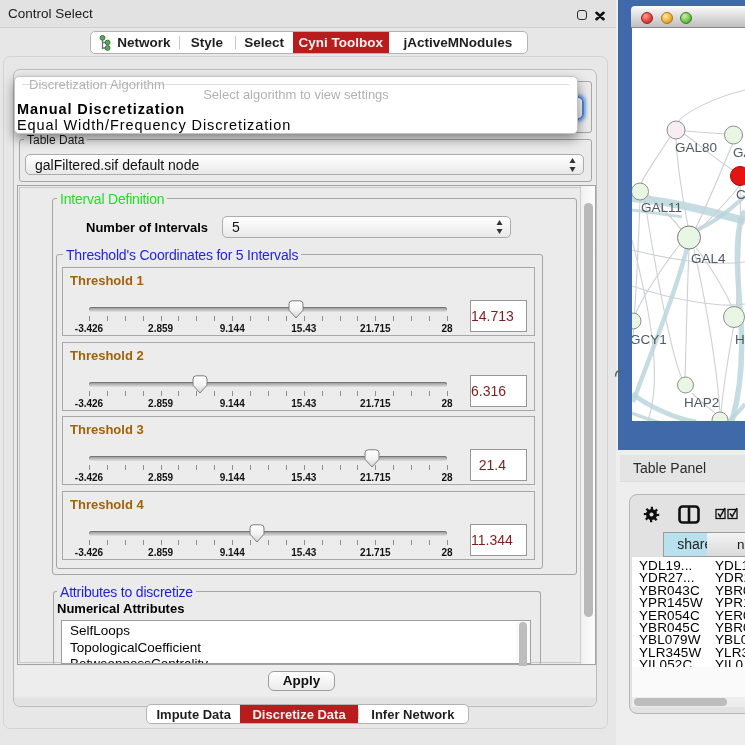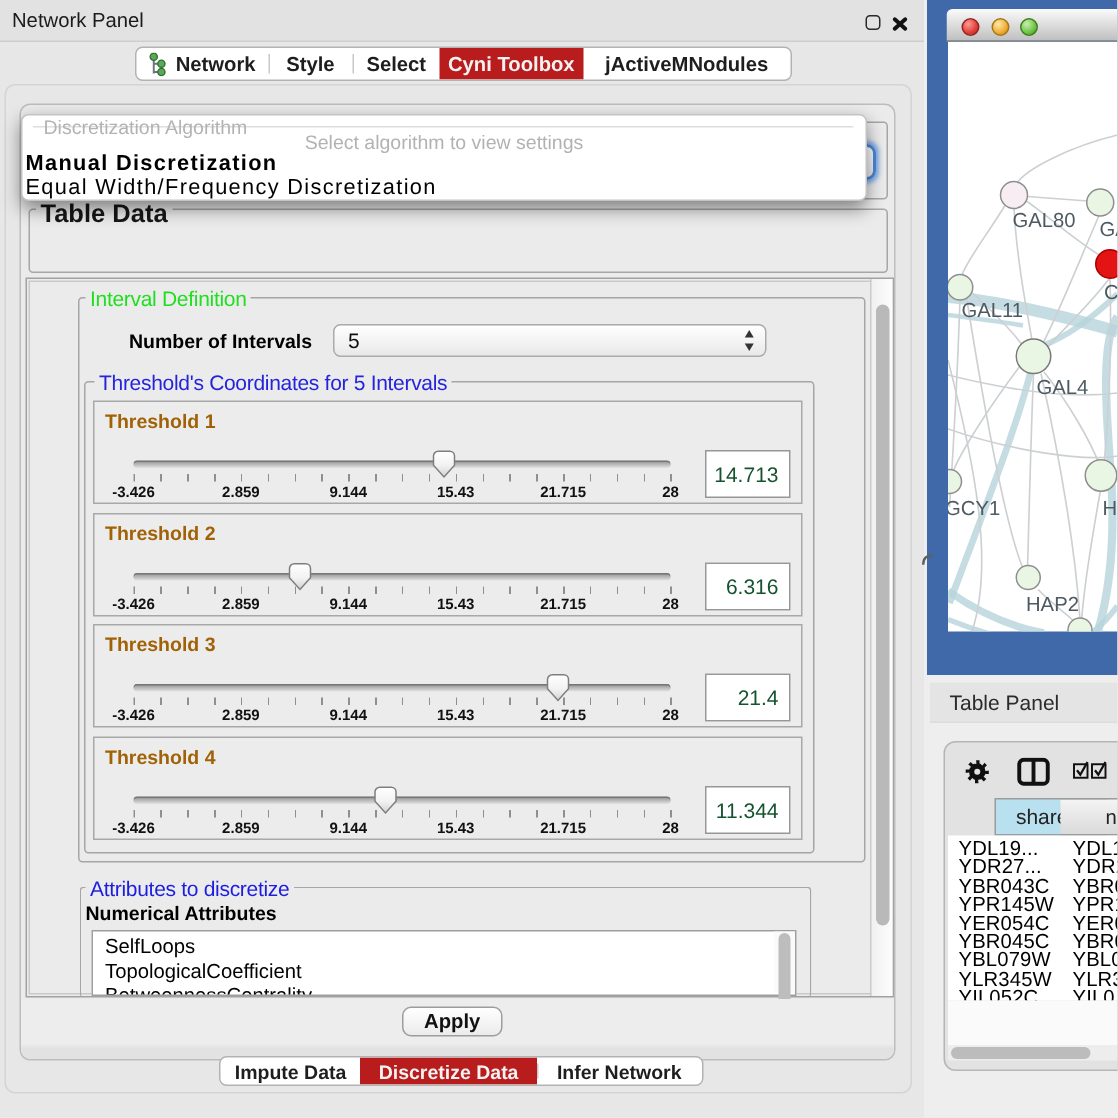--- a/index.html
+++ b/index.html
@@ -48,21 +48,21 @@
 #vscroll .thumb { position:absolute; left:3px; top:17px; width:9px; height:414px; background:#b9b9b9; border-radius:5px; }
 
 
 .tpanel { position:absolute; left:62px; width:473px; height:69px; border:1px solid #a8a8a8; background:#ececec; }
 .tpanel .tt { position:absolute; left:7px; top:5px; font-size:13px; font-weight:700; color:#a16207; }
 .tpanel .track { position:absolute; left:26px; top:39px; width:358px; height:5px; border-radius:2.5px; background:linear-gradient(#8d8d8d,#e2e2e2); box-shadow:inset 0 1px 0 #767676; }
 .tpanel .thumb { position:absolute; top:32px; }
 .tpanel .ticks { position:absolute; left:26px; top:48px; width:359px; height:5px; background:repeating-linear-gradient(to right, #8f8f8f 0 1px, transparent 1px 17.9px); }
 .tpanel .tlabels { position:absolute; left:26px; top:55px; width:358px; height:10px; font-size:10px; font-weight:700; color:#111; }
 .tpanel .tlabels span { position:absolute; transform:translateX(-50%); }
-.tpanel .vbox { position:absolute; left:407px; top:32px; width:57px; height:32px; background:#fff; border:1px solid #979797; font-size:14px; color:#14532d; text-align:right; line-height:30px; padding-right:7px; }
+.tpanel .vbox { position:absolute; left:407px; top:32px; width:57px; height:32px; background:#fff; border:1px solid #979797; font-size:14px; color:#7f1d1d; text-align:right; line-height:30px; padding-right:20px; }
 
 
 #attrlist { left:61px; top:620px; width:470px; height:44px; background:#fff; border:1px solid #9e9e9e; font-size:13.5px; color:#000; overflow:hidden; }
 #attrlist div { position:absolute; left:8px; height:17px; line-height:17px; white-space:nowrap; }
 #listscroll { left:516px; top:621px; width:14px; height:41px; background:#fafafa; }
 #listscroll .thumb { position:absolute; left:3px; top:1px; width:8px; height:60px; background:#bdbdbd; border-radius:4px; }
 
 #applyrow { left:14px; top:666px; width:582px; height:40px; background:linear-gradient(#ededed 0px,#ededed 30px,#e2e2e2 33px,#e2e2e2 40px); border-radius:0 0 7px 7px; }
 #applybtn { left:268px; top:671px; width:67px; height:20px; background:linear-gradient(#ffffff,#ebebeb); border:1px solid #9d9d9d; border-radius:6px; font-size:13.5px; font-weight:600; text-align:center; line-height:18px; color:#111; }
 
@@ -88,21 +88,21 @@
 #tbody .c2 { position:absolute; left:83px; }
 #tbelow { left:632px; top:667px; width:113px; height:30px; background:#fafafa; }
 #hscroll { left:632px; top:697px; width:113px; height:10px; background:#ededed; }
 #hscroll .thumb { position:absolute; left:2px; top:1px; width:93px; height:8px; background:#bcbcbc; border-radius:4px; }
 </style>
 </head>
 <body>
 
 <div class="abs" id="leftwin">
   <div class="abs" id="titlebar">
-      <span class="t">Network Panel</span>
+      <span class="t">Control Select</span>
     </div>
   <div class="abs" id="floatbtn"></div>
   <svg class="abs" id="closex" width="10" height="10">
       <path d="M1.5,1.8 L8.5,8.2 M8.5,1.8 L1.5,8.2" stroke="#111" stroke-width="2.6" stroke-linecap="round"></path>
     </svg>
 
   <div class="abs tabstrip" id="toptabs">
     <div class="seg" style="width:88px;">
       <svg width="12" height="16" style="margin-right:6px;">
           <path d="M3.5 3 V14 M3.5 7.5 H8 M3.5 13 H8" stroke="#6b7480" stroke-width="1.3" fill="none"></path>
@@ -117,21 +117,28 @@
     <div class="seg" style="width:139px;">jActiveMNodules</div>
   </div>
 
   <div class="abs" id="outerbox"></div>
   <div class="abs" id="mainpanel"></div>
 
   <div class="group" style="left:22px; top:81px; width:570px; height:52px;"></div>
   <div class="abs" style="left:26px; top:96px; width:558px; height:24px; background:linear-gradient(#fff,#e9e9e9); border:2.5px solid #4a88d8; border-radius:6px; box-shadow:0 0 3px 1.5px rgba(100,155,230,0.8);"></div>
 
   <div class="group" style="left:19px; top:139px; width:573px; height:43px;"></div>
-  <div class="gtitle" style="left:24px; top:133px; font-size:17px; font-weight:700; letter-spacing:0;">Table Data</div>
+  <div class="gtitle" style="left:24px; top:133px; font-size:12px; font-weight:400; letter-spacing:0;">Table Data</div>
+  <div class="combo" style="left:25px; top:154px; width:559px; height:21px;">
+    <span class="ctext">galFiltered.sif default node</span>
+    <svg class="arr" viewBox="0 0 7 14">
+        <path d="M3.5 0 L6.5 5 H0.5 Z" fill="#333"></path>
+        <path d="M3.5 14 L6.5 9 H0.5 Z" fill="#333"></path>
+      </svg>
+  </div>
 
   <div class="abs" id="scrollarea"></div>
   <div class="abs" id="vscroll">
       <div class="thumb"></div>
     </div>
 
   <div class="group" style="left:52px; top:198px; width:525px; height:377px;"></div>
   <div class="gtitle" style="left:57px; top:191px; color:#1fdf1f;">Interval Definition</div>
 
   <div class="abs" style="left:86px; top:220px; font-size:13px; font-weight:700;">Number of Intervals</div>

